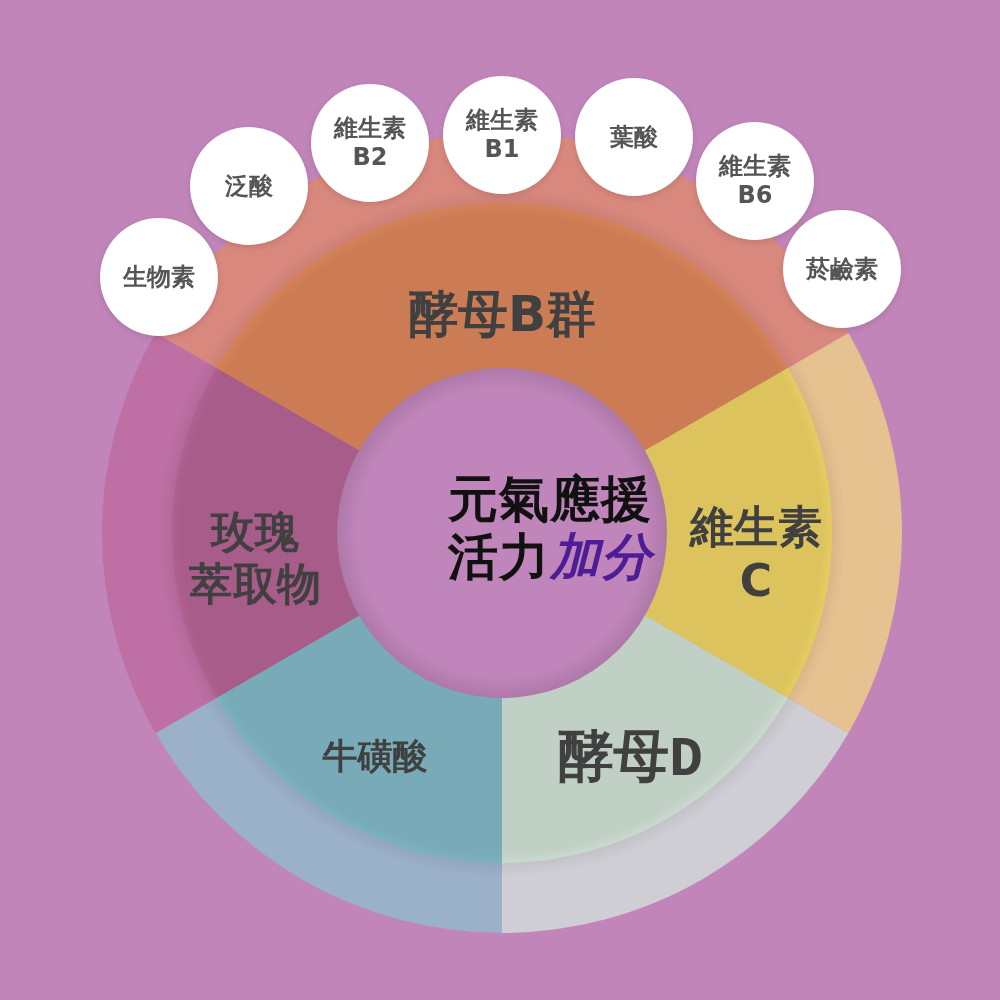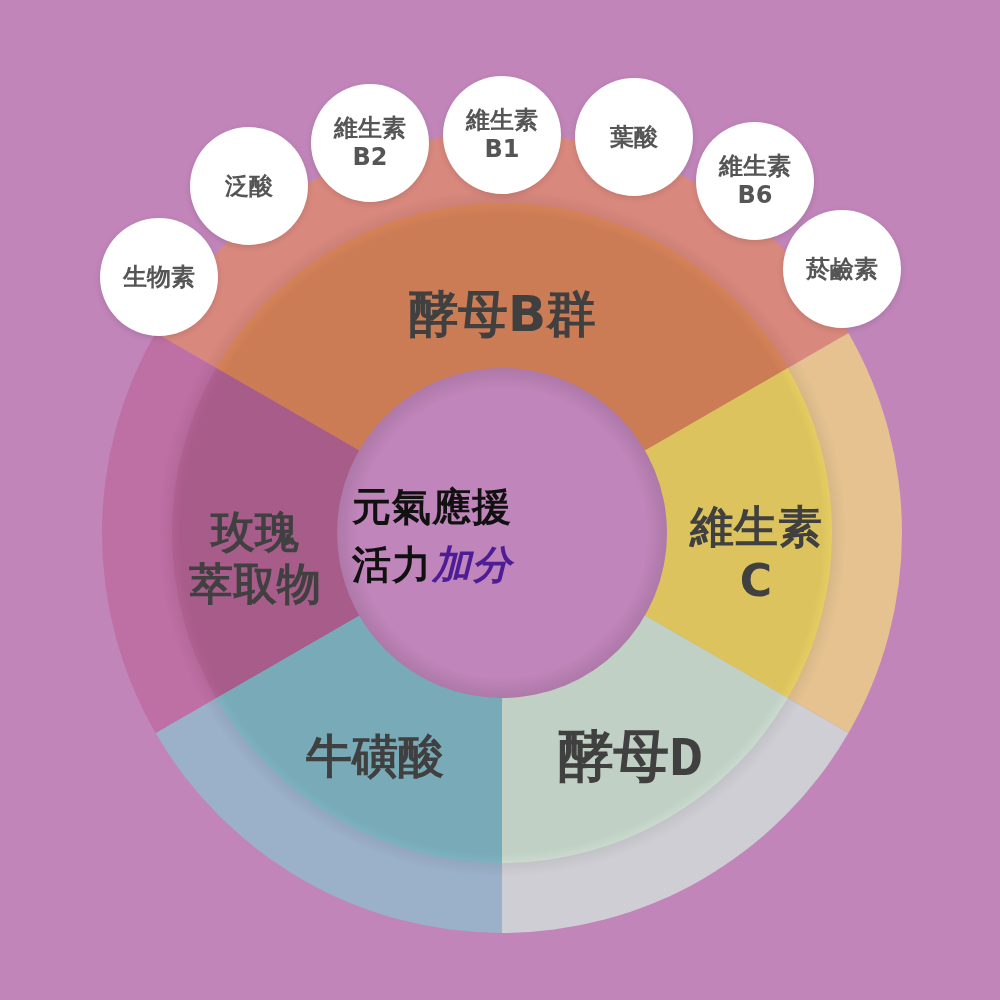--- a/index.html
+++ b/index.html
@@ -2,21 +2,21 @@
 <html><head>
 <meta charset="utf-8">
 <style>
   html, body { margin: 0; padding: 0; }
   body { width: 1000px; height: 1000px; background: #C185BA; overflow: hidden; position: relative; font-family: "DejaVu Sans", "Liberation Sans", sans-serif; }
   #stage { position: absolute; left: 0; top: 0; width: 1000px; height: 1000px; }
   svg { position: absolute; left: 0; top: 0; }
   .bubble { position: absolute; width: 118px; height: 118px; border-radius: 50%; background: #FFFFFF; display: flex; flex-direction: column; align-items: center; justify-content: center; color: #555555; font-weight: bold; font-size: 24px; line-height: 29px; text-align: center; box-shadow: 0 2px 6px rgba(0,0,0,0.12); }
   .bubble span { display: block; }
   .seg-label { position: absolute; color: #404040; font-weight: bold; text-align: center; white-space: nowrap; }
-  .center-title { position: absolute; left: 352px; top: 470px; width: 300px; text-align: left; font-weight: bold; font-size: 39px; line-height: 58px; color: #111111; letter-spacing: 1px; margin-top: 8px; }
+  .center-title { position: absolute; left: 352px; top: 470px; width: 300px; text-align: right; font-weight: bold; font-size: 50px; line-height: 58px; color: #111111; letter-spacing: 1px; }
   .center-title .accent { color: #4c1d95; font-style: italic; }
 </style>
 </head>
 <body>
 
 <div id="stage">
   <svg width="1000" height="1000" viewBox="0 0 1000 1000">
     <defs>
       <radialGradient id="ringShade" cx="502" cy="533" r="400" gradientUnits="userSpaceOnUse">
         <stop offset="0.80" stop-color="#000" stop-opacity="0.10"></stop>
@@ -48,21 +48,21 @@
 
   <div class="seg-label" style="left:392px; top:282px; width:220px; font-size:50px; line-height:64px;">酵母B群</div>
 
   <div class="seg-label" style="left:676px; top:500px; width:160px; font-size:44px; line-height:54px;">
     <div>維生素</div>
     <div>C</div>
   </div>
 
   <div class="seg-label" style="left:545px; top:728px; width:170px; font-size:56px; line-height:64px;font-family:Liberation Mono, monospace;">酵母D</div>
 
-  <div class="seg-label" style="left:290px; top:724px; width:170px; font-size:46px; line-height:64px;">牛磺酸</div>
+  <div class="seg-label" style="left:290px; top:724px; width:170px; font-size:35px; line-height:64px;">牛磺酸</div>
 
   <div class="seg-label" style="left:170px; top:506px; width:170px; font-size:44px; line-height:52px;">
     <div>玫瑰</div>
     <div>萃取物</div>
   </div>
 
   <div class="center-title">
     <div>元氣應援</div>
     <div>
       <span>活力</span><span class="accent">加分</span>

